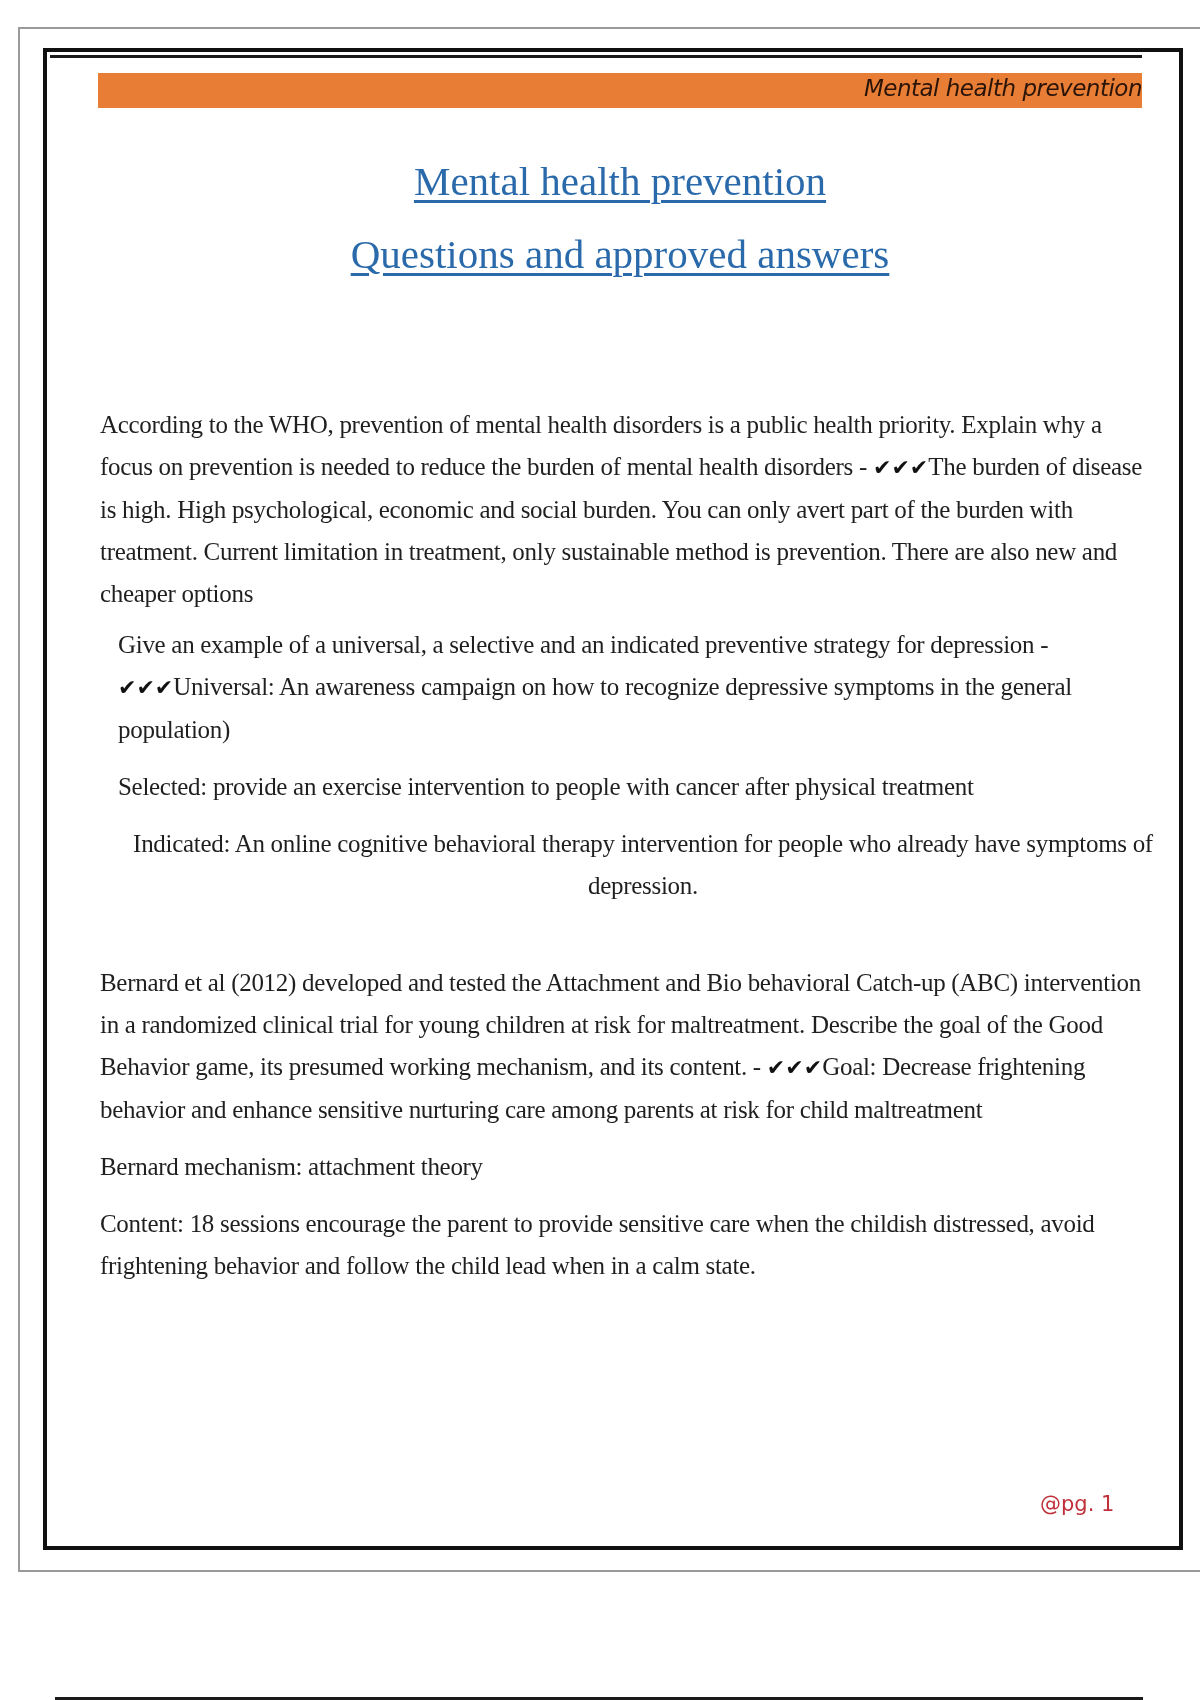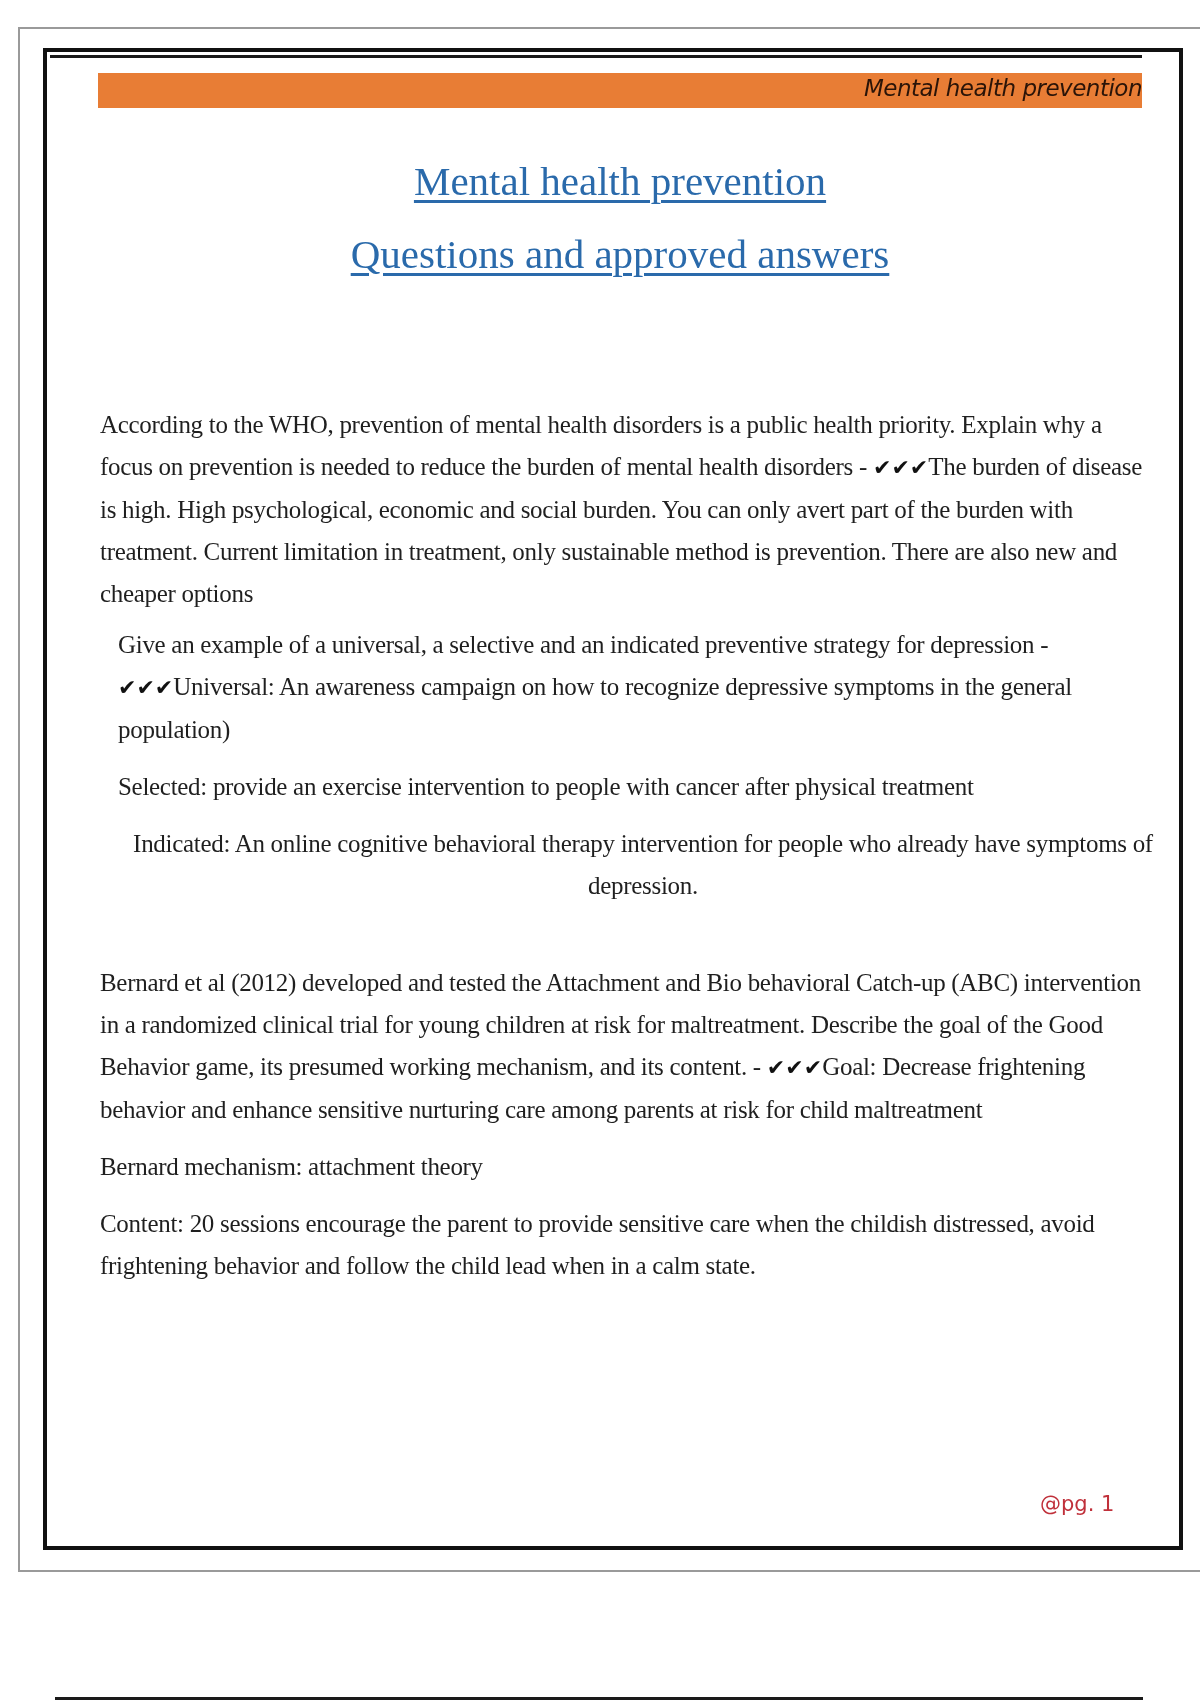--- a/index.html
+++ b/index.html
@@ -79,18 +79,18 @@
 
 <div class="body-text" style="top:624px;margin-left:18px;">
   <p class="para"><span>Give an example of a universal, a selective and an indicated preventive strategy for depression - </span><span class="check">✔✔✔</span><span>Universal: An awareness campaign on how to recognize depressive symptoms in the general population)</span></p>
   <p class="para" style="margin-top:15px;">Selected: provide an exercise intervention to people with cancer after physical treatment</p>
   <p class="para" style="margin-top:15px;text-align:center;">Indicated: An online cognitive behavioral therapy intervention for people who already have symptoms of depression.</p>
 </div>
 
 <div class="body-text" style="top:952px;margin-top:10px;">
   <p class="para"><span>Bernard et al (2012) developed and tested the Attachment and Bio behavioral Catch-up (ABC) intervention in a randomized clinical trial for young children at risk for maltreatment. Describe the goal of the Good Behavior game, its presumed working mechanism, and its content. - </span><span class="check">✔✔✔</span><span>Goal: Decrease frightening behavior and enhance sensitive nurturing care among parents at risk for child maltreatment</span></p>
   <p class="para" style="margin-top:15px;">Bernard mechanism: attachment theory</p>
-  <p class="para" style="margin-top:15px;">Content: 20 sessions encourage the parent to provide sensitive care when the childish distressed, avoid frightening behavior and follow the child lead when in a calm state.</p>
+  <p class="para" style="margin-top:15px;">Content: 18 sessions encourage the parent to provide sensitive care when the childish distressed, avoid frightening behavior and follow the child lead when in a calm state.</p>
 </div>
 
 <div class="page-number">@pg. 1</div>
 
 <div class="next-page-rule"></div>
 
 </body></html>

